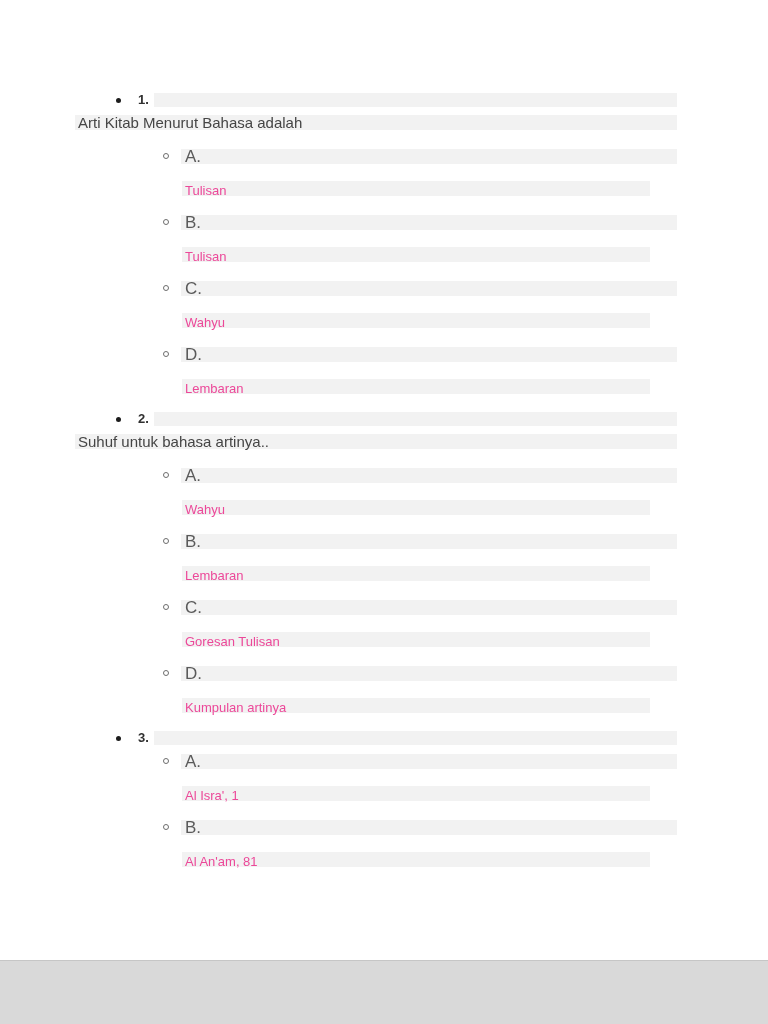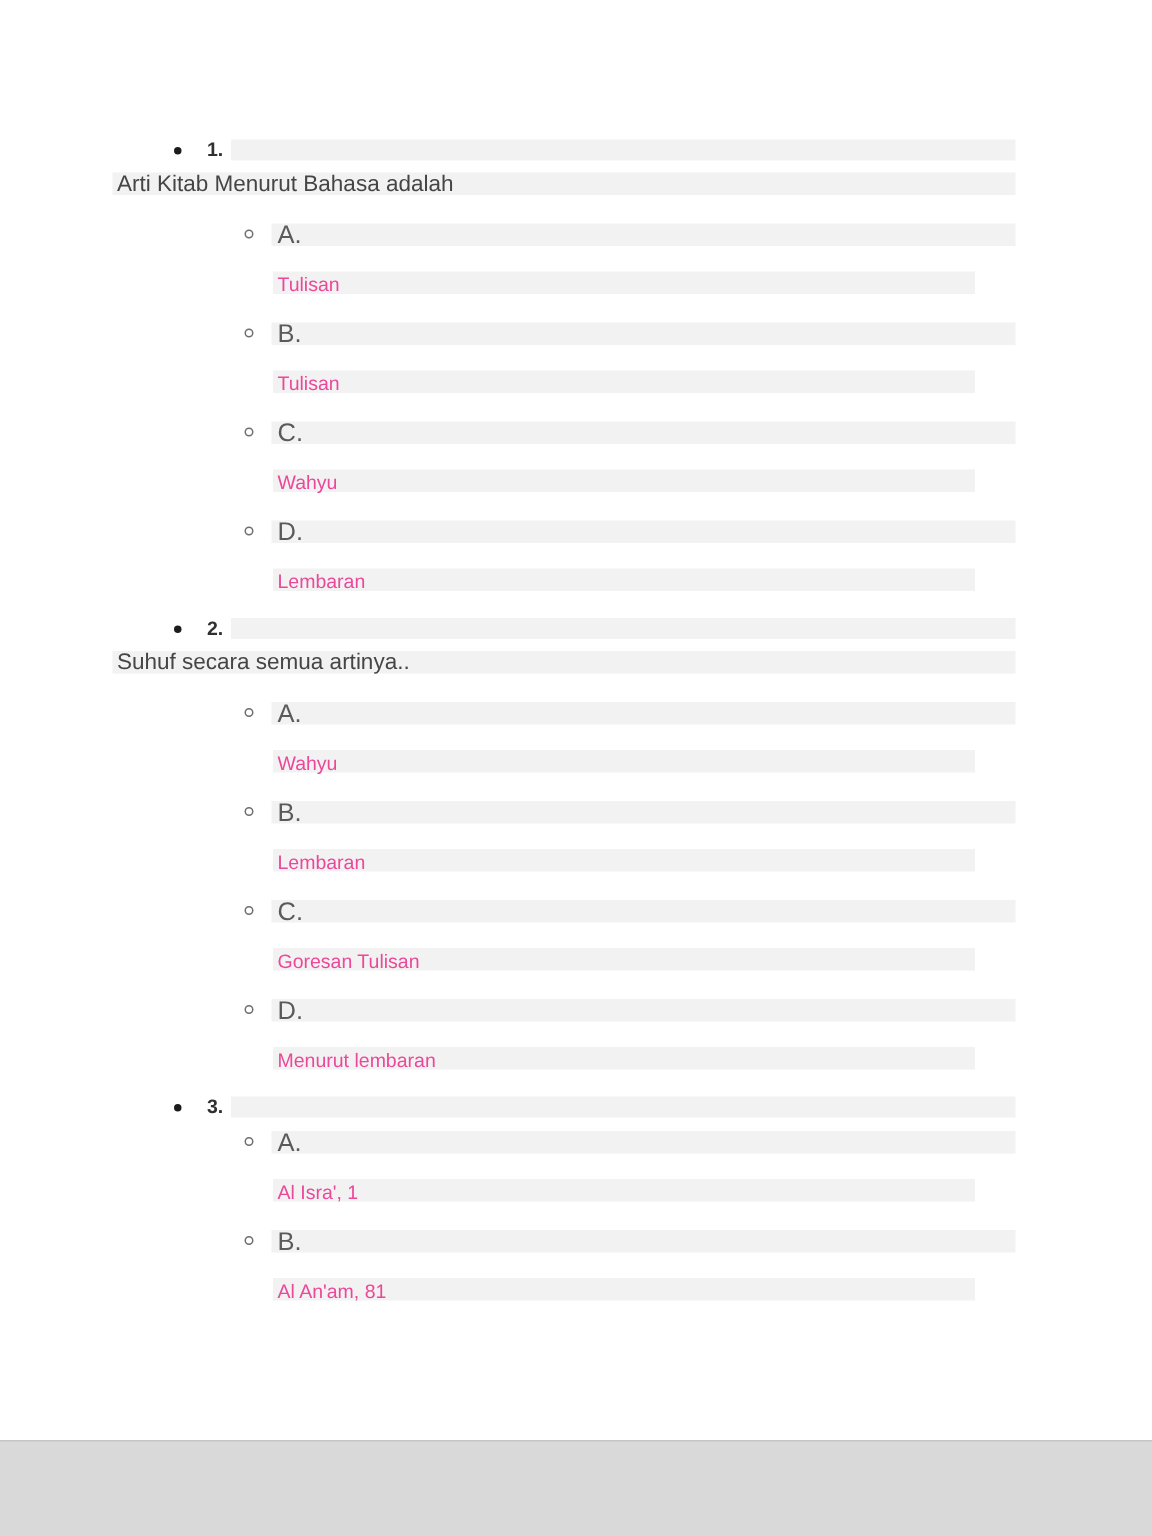--- a/index.html
+++ b/index.html
@@ -193,21 +193,21 @@
   </div>
 
   <div class="question">
     <div class="num-row">
       <span class="dot"></span>
       <span class="num">2.</span>
       <span class="numbar"></span>
     </div>
     <div class="q-line">
       <span class="bar"></span>
-      <span class="q-text">Suhuf secara semua artinya..</span>
+      <span class="q-text">Suhuf untuk bahasa artinya..</span>
     </div>
     <div class="opts">
   <div class="opt">
     <div class="opt-letter-line">
       <span class="circle"></span>
       <span class="lbar"></span>
       <span class="opt-letter">A.</span>
     </div>
     <div class="opt-answer-line">
       <span class="abar"></span>
@@ -240,21 +240,21 @@
   </div>
 
   <div class="opt">
     <div class="opt-letter-line">
       <span class="circle"></span>
       <span class="lbar"></span>
       <span class="opt-letter">D.</span>
     </div>
     <div class="opt-answer-line">
       <span class="abar"></span>
-      <span class="opt-text">Menurut lembaran</span>
+      <span class="opt-text">Kumpulan artinya</span>
     </div>
   </div>
 </div>
   </div>
 
   <div class="question">
     <div class="num-row">
       <span class="dot"></span>
       <span class="num">3.</span>
       <span class="numbar"></span>

